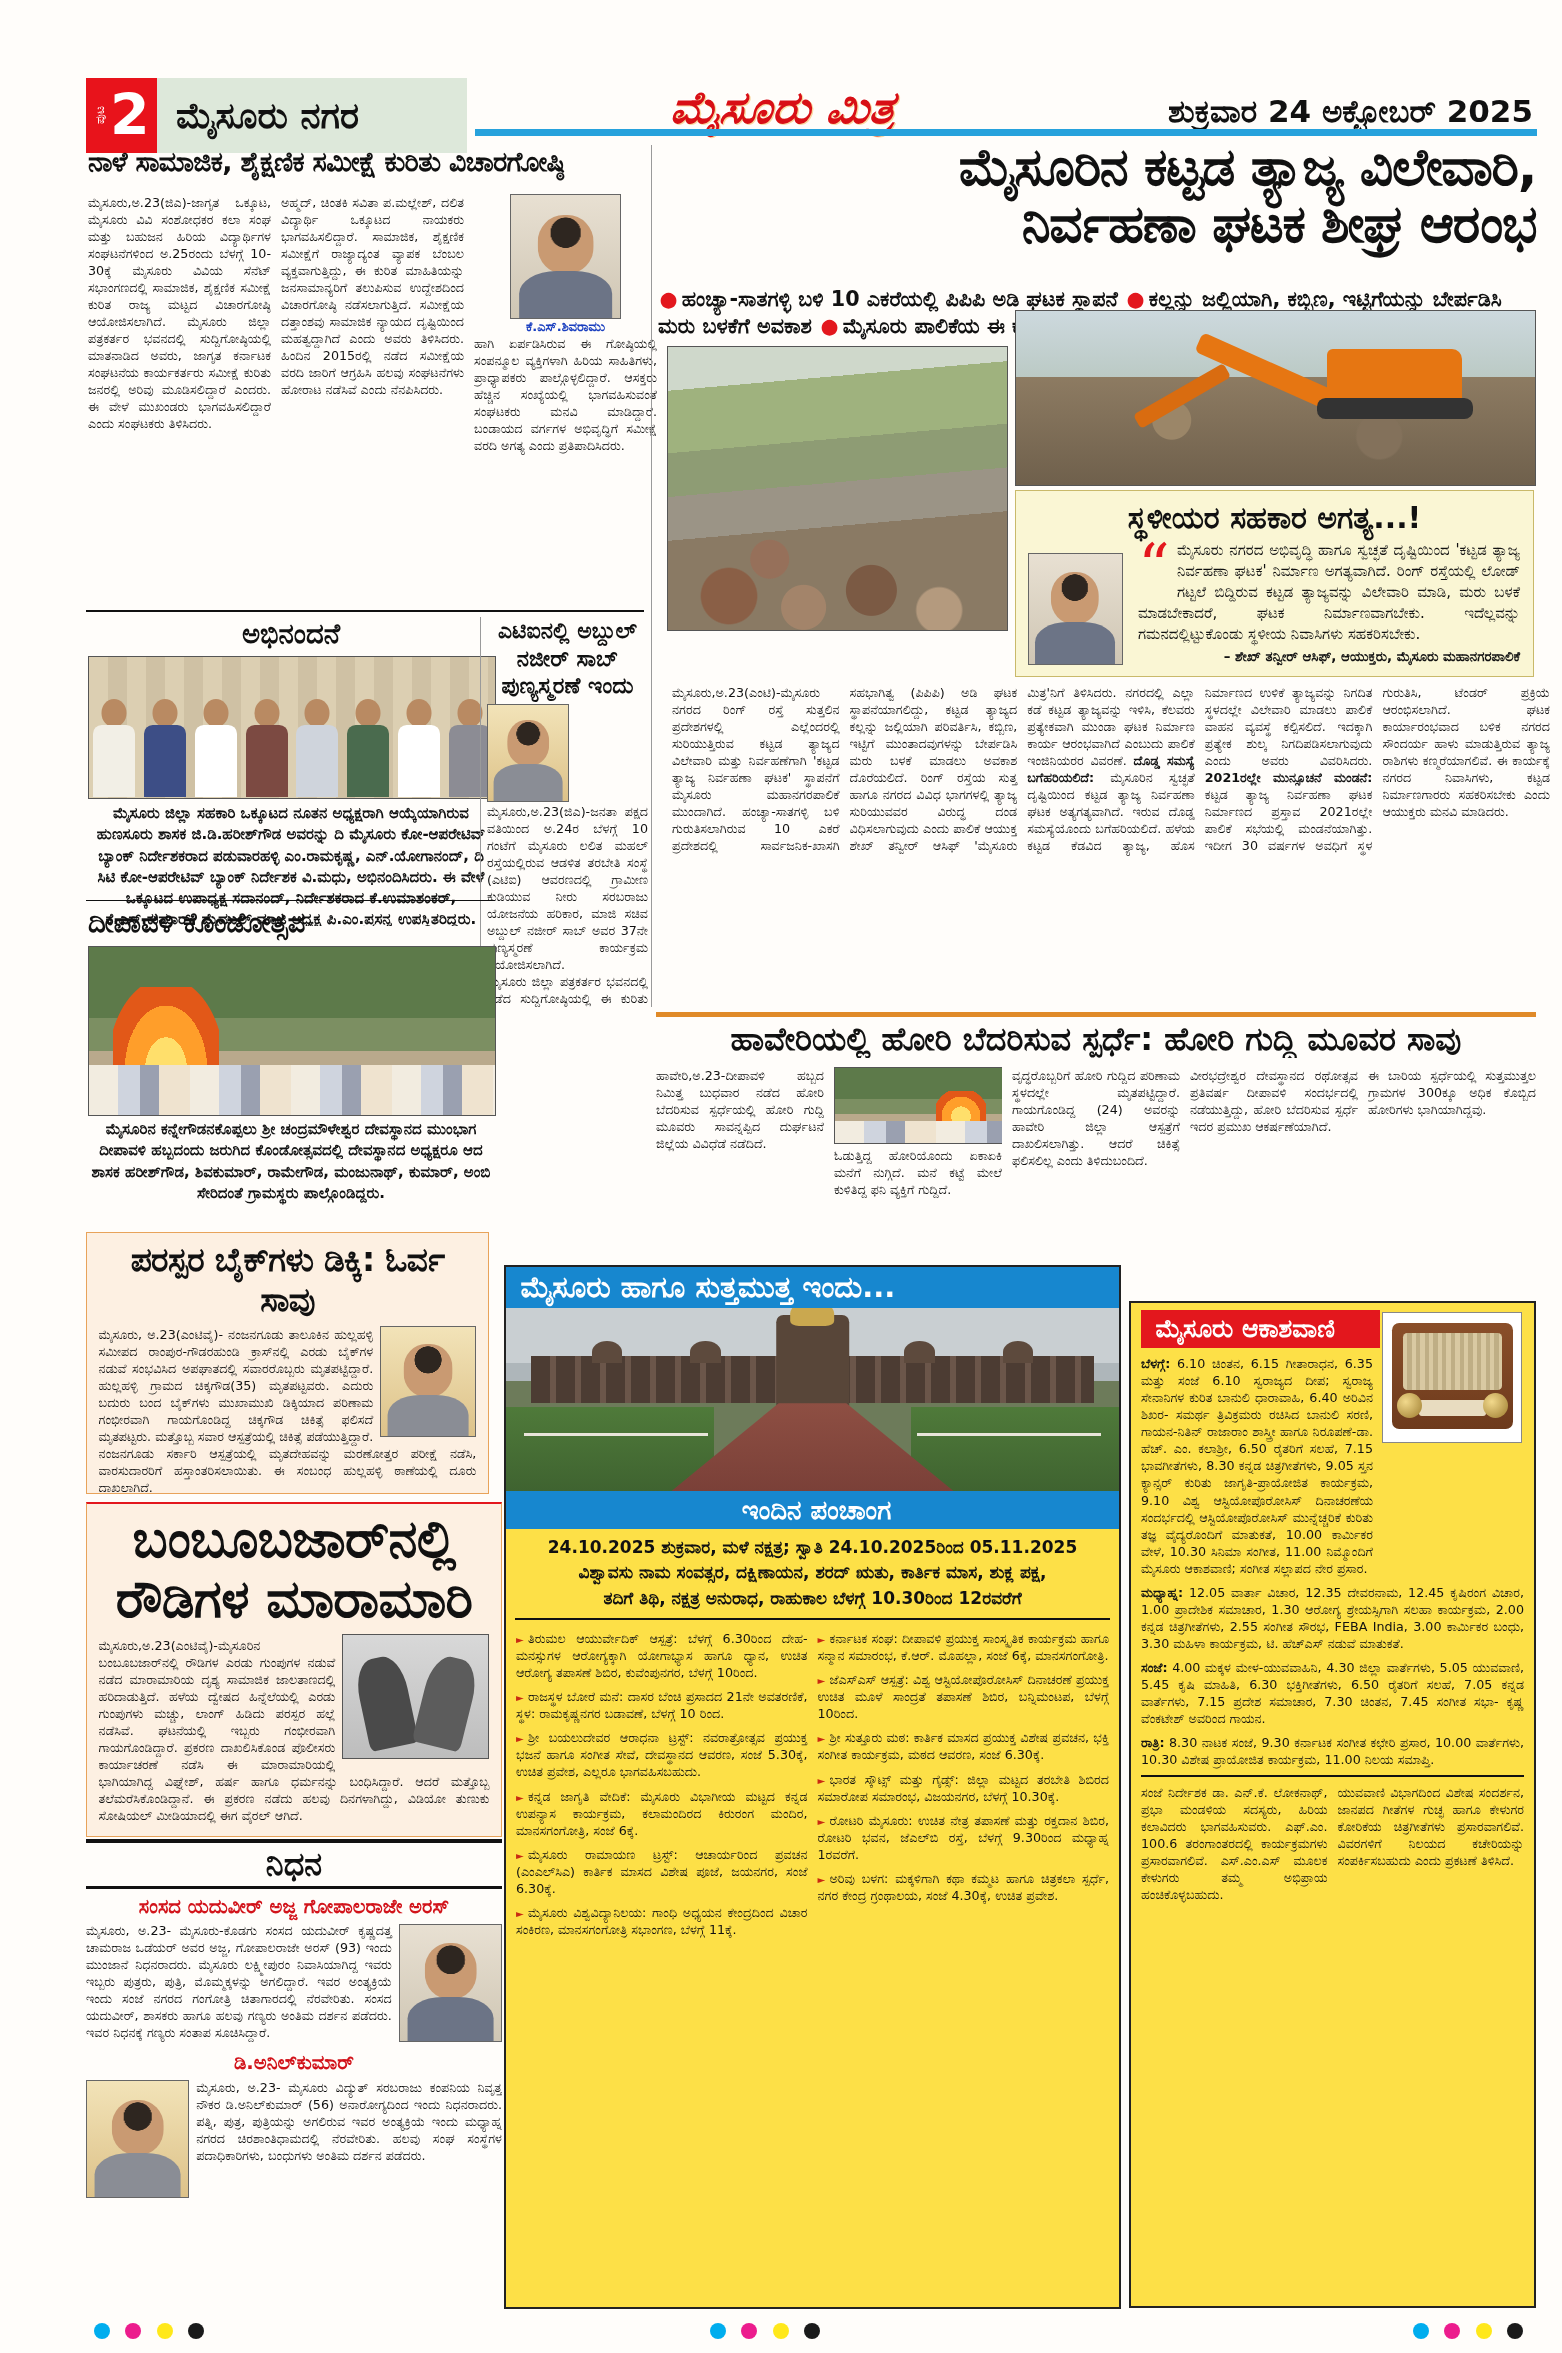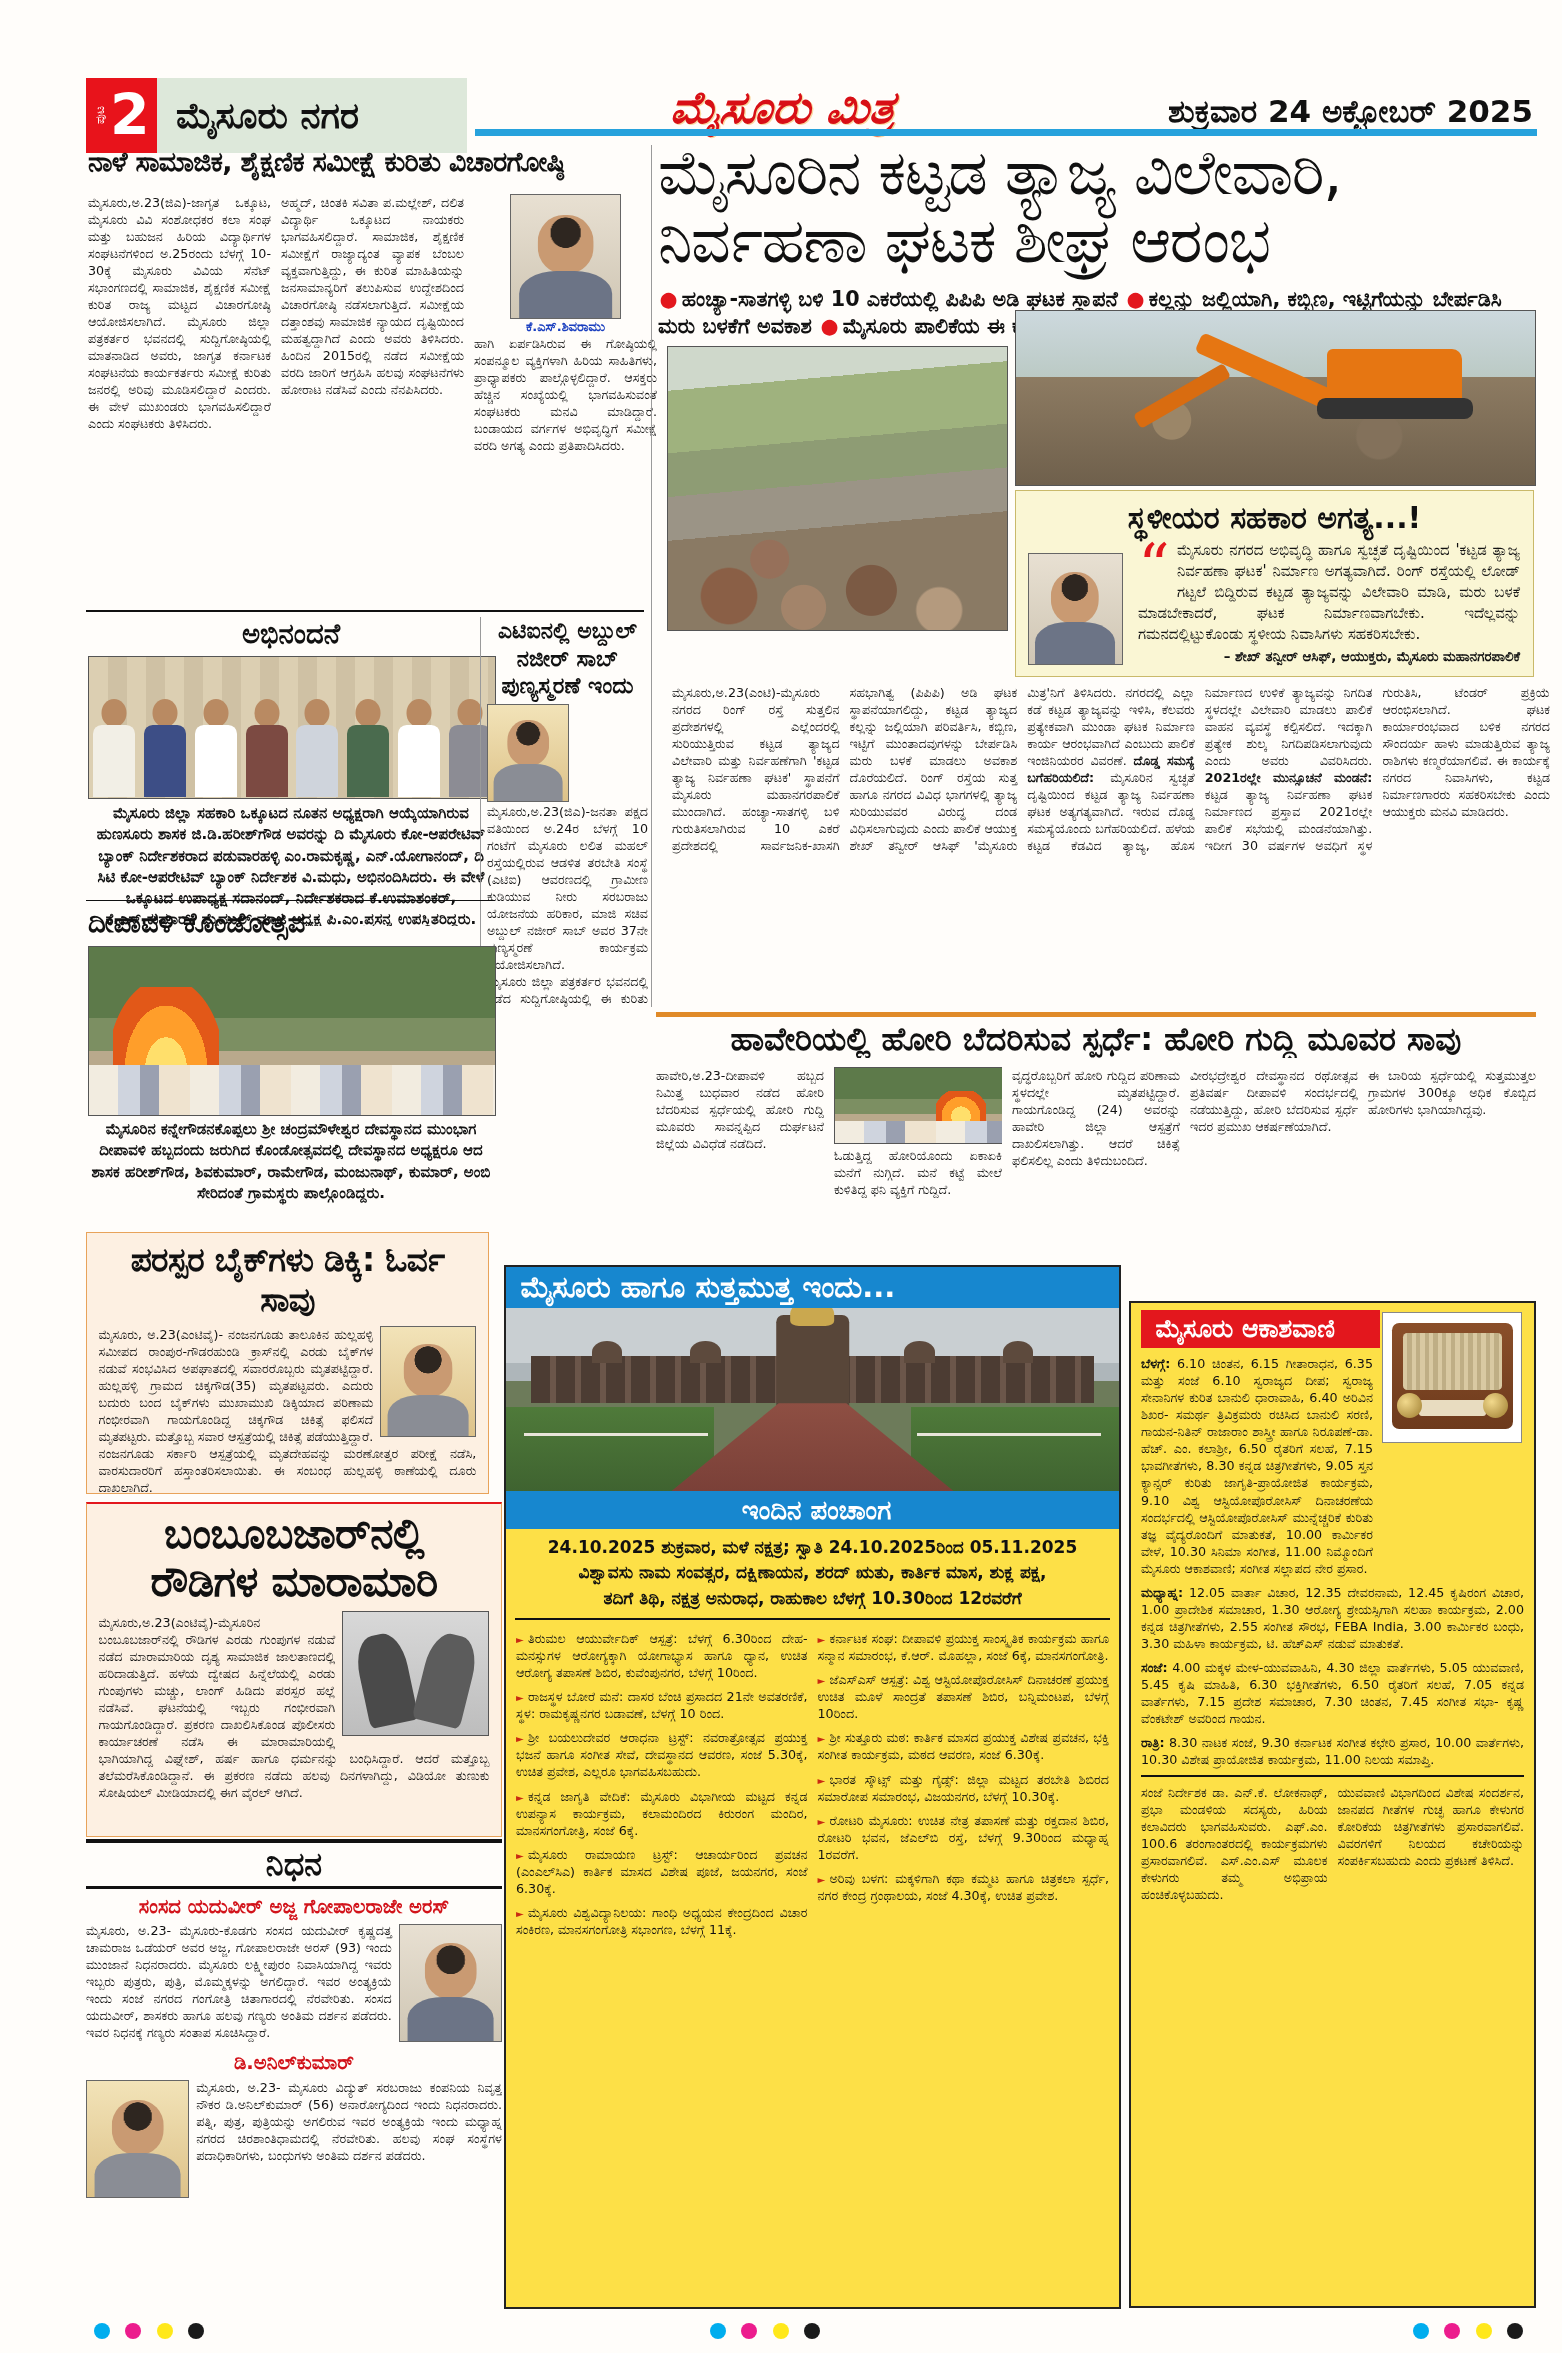--- a/index.html
+++ b/index.html
@@ -20,21 +20,21 @@
   .page-box .num{font-size:57px;font-weight:bold;line-height:1;}
   .section-box{left:157px;top:78px;width:291px;height:75px;background:#dde8da;
                display:flex;align-items:center;padding-left:19px;font-size:36px;font-weight:bold;}
   .masthead{left:594px;top:81px;width:377px;height:62px;text-align:center;
             font-size:45px;font-weight:bold;font-style:italic;color:#d80f16;
             transform:skewX(-5deg);text-shadow:1.4px 1.4px 0 #f9d9a0,-0.7px -0.7px 0 #fff;}
   .dateline{right:29px;top:93px;font-size:31px;font-weight:bold;}
   .blue-rule{left:475px;top:129px;width:1062px;height:7.2px;background:#27a2dc;}
   
   .lead-hl{left:88px;top:146px;width:569px;font-size:27px;font-weight:bold;letter-spacing:-0.7px;white-space:nowrap;}
-  .main-hl{left:658px;top:139px;width:878px;text-align:left;font-size:62px;font-weight:normal;line-height:1.1;letter-spacing:-1.4px;}
+  .main-hl{left:658px;top:139px;width:878px;text-align:right;font-size:52px;font-weight:bold;line-height:1.1;letter-spacing:-1.4px;}
   .deck{left:658px;top:286px;width:878px;font-size:20.7px;font-weight:bold;line-height:1.32;}
   .dot{color:#e3171d;margin:0 4.3px 0 1.4px;}
   
   .photo{position:absolute;overflow:hidden;background:#b9b4a6;border:0.7px solid #555;}
   .photo-debris{background:
      radial-gradient(circle at 18% 88%, #8a5f46 0 27.5px, transparent 29px),
      radial-gradient(circle at 40% 92%, #a3846a 0 22px, transparent 23px),
      radial-gradient(circle at 60% 86%, #7b5a44 0 25px, transparent 26px),
      radial-gradient(circle at 80% 93%, #b49a7e 0 22px, transparent 24px),
      radial-gradient(circle at 30% 75%, #96705a 0 19px, transparent 20px),
@@ -244,21 +244,21 @@
     <div class="bold center" style="font-size:33px;letter-spacing:-0.7px;">ಪರಸ್ಪರ ಬೈಕ್‌ಗಳು ಡಿಕ್ಕಿ: ಓರ್ವ ಸಾವು</div>
     <div class="portrait warm" style="position:relative;float:right;width:94px;height:109px;margin:5.8px 0 2.9px 7.2px;">
       <div class="head"></div>
         <div class="body"></div>
     </div>
     <div class="body-txt just" style="margin-top:5.8px;">ಮೈಸೂರು, ಅ.23(ಎಂಟಿವೈ)- ನಂಜನಗೂಡು ತಾಲೂಕಿನ ಹುಲ್ಲಹಳ್ಳಿ ಸಮೀಪದ ರಾಂಪುರ-ಗೌಡರಹುಂಡಿ ಕ್ರಾಸ್‌ನಲ್ಲಿ ಎರಡು ಬೈಕ್‌ಗಳ ನಡುವೆ ಸಂಭವಿಸಿದ ಅಪಘಾತದಲ್ಲಿ ಸವಾರರೊಬ್ಬರು ಮೃತಪಟ್ಟಿದ್ದಾರೆ. ಹುಲ್ಲಹಳ್ಳಿ ಗ್ರಾಮದ ಚಿಕ್ಕಗೌಡ(35) ಮೃತಪಟ್ಟವರು. ಎದುರು ಬದುರು ಬಂದ ಬೈಕ್‌ಗಳು ಮುಖಾಮುಖಿ ಡಿಕ್ಕಿಯಾದ ಪರಿಣಾಮ ಗಂಭೀರವಾಗಿ ಗಾಯಗೊಂಡಿದ್ದ ಚಿಕ್ಕಗೌಡ ಚಿಕಿತ್ಸೆ ಫಲಿಸದೆ ಮೃತಪಟ್ಟರು. ಮತ್ತೊಬ್ಬ ಸವಾರ ಆಸ್ಪತ್ರೆಯಲ್ಲಿ ಚಿಕಿತ್ಸೆ ಪಡೆಯುತ್ತಿದ್ದಾರೆ. ನಂಜನಗೂಡು ಸರ್ಕಾರಿ ಆಸ್ಪತ್ರೆಯಲ್ಲಿ ಮೃತದೇಹವನ್ನು ಮರಣೋತ್ತರ ಪರೀಕ್ಷೆ ನಡೆಸಿ, ವಾರಸುದಾರರಿಗೆ ಹಸ್ತಾಂತರಿಸಲಾಯಿತು. ಈ ಸಂಬಂಧ ಹುಲ್ಲಹಳ್ಳಿ ಠಾಣೆಯಲ್ಲಿ ದೂರು ದಾಖಲಾಗಿದೆ.</div>
     <div class="orangename">ಚಿಕ್ಕಗೌಡ</div>
   </div>
 
   <div class="abs peach-box clip" style="left:86px;top:1502px;width:416px;height:335px;padding:5.8px 11.6px;border-top:2.9px solid #e3171d;">
-    <div class="bold center" style="font-size:42px;line-height:1.15;letter-spacing:-0.7px;">
+    <div class="bold center" style="font-size:52px;line-height:1.15;letter-spacing:-0.7px;">
       <div>ಬಂಬೂಬಜಾರ್‌ನಲ್ಲಿ</div>
       <div>ರೌಡಿಗಳ ಮಾರಾಮಾರಿ</div>
     </div>
     <div class="photo photo-fight" style="position:relative;float:right;width:145px;height:123px;margin:4.3px 0 2.9px 7.2px;">
       <div class="fg1"></div>
         <div class="fg2"></div>
     </div>
     <div class="body-txt just" style="margin-top:7.2px;">ಮೈಸೂರು,ಅ.23(ಎಂಟಿವೈ)-ಮೈಸೂರಿನ ಬಂಬೂಬಜಾರ್‌ನಲ್ಲಿ ರೌಡಿಗಳ ಎರಡು ಗುಂಪುಗಳ ನಡುವೆ ನಡೆದ ಮಾರಾಮಾರಿಯ ದೃಶ್ಯ ಸಾಮಾಜಿಕ ಜಾಲತಾಣದಲ್ಲಿ ಹರಿದಾಡುತ್ತಿದೆ. ಹಳೆಯ ದ್ವೇಷದ ಹಿನ್ನೆಲೆಯಲ್ಲಿ ಎರಡು ಗುಂಪುಗಳು ಮಚ್ಚು, ಲಾಂಗ್ ಹಿಡಿದು ಪರಸ್ಪರ ಹಲ್ಲೆ ನಡೆಸಿವೆ. ಘಟನೆಯಲ್ಲಿ ಇಬ್ಬರು ಗಂಭೀರವಾಗಿ ಗಾಯಗೊಂಡಿದ್ದಾರೆ. ಪ್ರಕರಣ ದಾಖಲಿಸಿಕೊಂಡ ಪೊಲೀಸರು ಕಾರ್ಯಾಚರಣೆ ನಡೆಸಿ ಈ ಮಾರಾಮಾರಿಯಲ್ಲಿ ಭಾಗಿಯಾಗಿದ್ದ ವಿಘ್ನೇಶ್, ಹರ್ಷ ಹಾಗೂ ಧರ್ಮನನ್ನು ಬಂಧಿಸಿದ್ದಾರೆ. ಆದರೆ ಮತ್ತೊಬ್ಬ ತಲೆಮರೆಸಿಕೊಂಡಿದ್ದಾನೆ. ಈ ಪ್ರಕರಣ ನಡೆದು ಹಲವು ದಿನಗಳಾಗಿದ್ದು, ವಿಡಿಯೋ ತುಣುಕು ಸೋಷಿಯಲ್ ಮೀಡಿಯಾದಲ್ಲಿ ಈಗ ವೈರಲ್ ಆಗಿದೆ.</div>
   </div>
 

